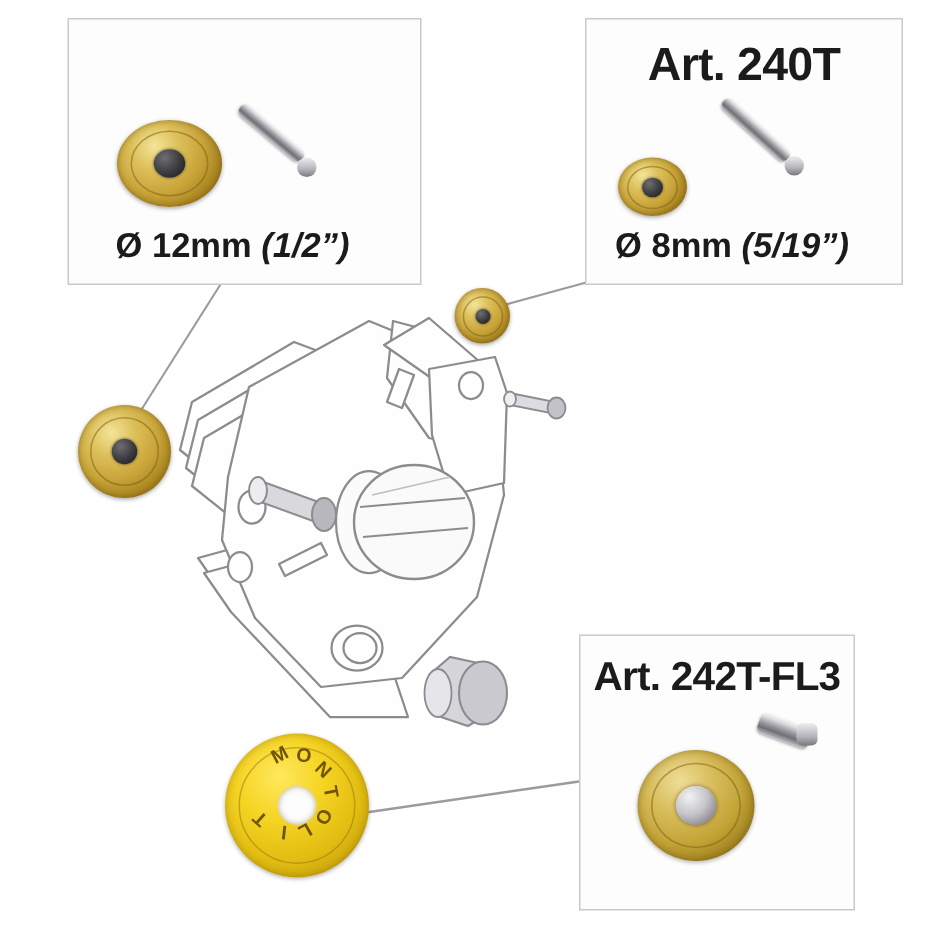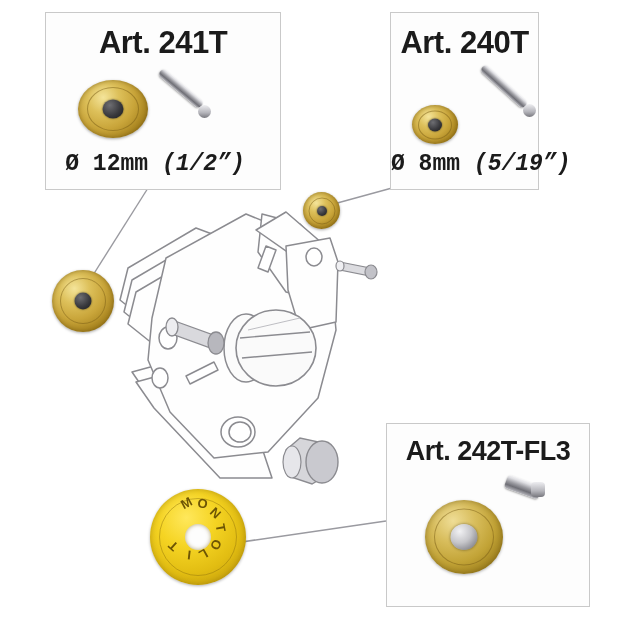--- a/index.html
+++ b/index.html
@@ -33,21 +33,20 @@
     white-space: nowrap;
   }
   .panel-dim {
     position: absolute;
     left: 0;
     right: 16px;
     text-align: center;
     font-weight: bold;
     color: #1b1b1b;
     white-space: nowrap;
-    font-family: Liberation Mono, monospace;
   }
   .panel-dim .frac {
     font-style: italic;
   }
   
   .wheel {
     position: absolute;
     border-radius: 50%;
   }
   .wheel-gold {
@@ -212,60 +211,59 @@
         <span class="brand-letter" style="font-size: 13px; transform: translate(19.3733px, -32.6919px) rotate(43.4286deg);">N</span>
         <span class="brand-letter" style="font-size: 13px; transform: translate(29.3914px, -14.4043px) rotate(79.1429deg);">T</span>
         <span class="brand-letter" style="font-size: 13px; transform: translate(26.8502px, 6.29215px) rotate(114.857deg);">O</span>
         <span class="brand-letter" style="font-size: 13px; transform: translate(12.7055px, 21.6129px) rotate(150.571deg);">L</span>
         <span class="brand-letter" style="font-size: 13px; transform: translate(-7.72254px, 25.7956px) rotate(186.286deg);">I</span>
         <span class="brand-letter" style="font-size: 13px; transform: translate(-26.7504px, 17.2669px) rotate(222deg);">T</span>
       </div>
   </div>
 
   <div class="panel" style="left:45px; top:12px; width:236px; height:178px;">
-    <div class="panel-title" style="top:12px; font-size:31px;">Art. 241T</div>
 
     <div class="wheel wheel-gold" style="left:32px; top:67px; width:70px; height:58px;">
       <div class="wheel-ring" style="width:50px; height:42px;"></div>
       <div class="wheel-hub hub-dark" style="width:21px; height:19px;"></div>
     </div>
 
     <div style="position:absolute; left:104px; top:44px; width:62px; height:62px;">
       <div class="pin" style="left:4px; top:27px; width:54px; height:9px;
                   transform: rotate(40deg);"></div>
       <div class="pin-head" style="left:48px; top:48px; width:13px; height:13px;"></div>
     </div>
 
     <div class="panel-dim" style="bottom:12px; font-size:23px;">
       <span>Ø 12mm</span>
       <span class="frac">(1/2”)</span>
     </div>
   </div>
 
-  <div class="panel" style="left:390px; top:12px; width:149px; height:178px;">
+  <div class="panel" style="left:390px; top:12px; width:212px; height:178px;">
     <div class="panel-title" style="top:12px; font-size:31px;">Art. 240T</div>
 
     <div class="wheel wheel-gold" style="left:21px; top:92px; width:46px; height:39px;">
       <div class="wheel-ring" style="width:32px; height:27px;"></div>
       <div class="wheel-hub hub-dark" style="width:14px; height:13px;"></div>
     </div>
 
     <div style="position:absolute; left:78px; top:43px; width:70px; height:62px;">
       <div class="pin" style="left:6px; top:26px; width:58px; height:9px;
                   transform: rotate(42deg);"></div>
       <div class="pin-head" style="left:54px; top:48px; width:13px; height:13px;"></div>
     </div>
 
     <div class="panel-dim" style="bottom:12px; font-size:23px;">
       <span>Ø 8mm</span>
       <span class="frac">(5/19”)</span>
     </div>
   </div>
 
-  <div class="panel" style="left:386px; top:423px; width:204px; height:184px;">
+  <div class="panel" style="left:386px; top:423px; width:184px; height:184px;">
     <div class="panel-title" style="top:12px; font-size:27px;">Art. 242T-FL3</div>
 
     <div class="wheel" style="left:38px; top:76px; width:78px; height:74px;
                 background: radial-gradient(circle at 36% 28%,
                   #efdd96 0%, #d8bd5c 30%, #c2a336 58%, #9d7f1d 82%, #7a6013 100%);
                 box-shadow: inset 0 0 6px rgba(90,68,10,.5), 0 1px 3px rgba(0,0,0,.3);">
       <div class="wheel-ring" style="width:58px; height:55px;"></div>
       <div class="wheel-hub hub-silver" style="width:27px; height:26px;"></div>
     </div>
 

